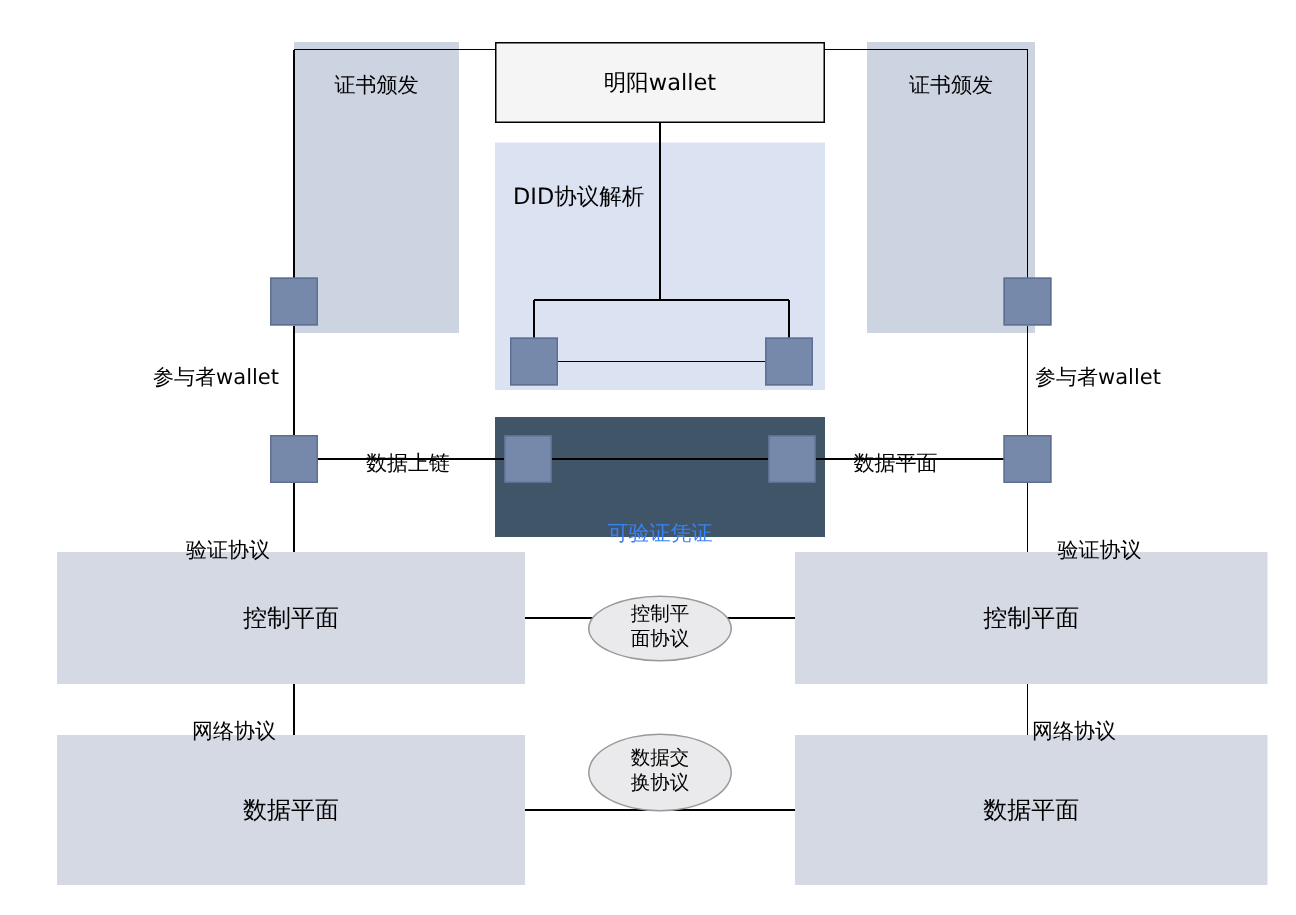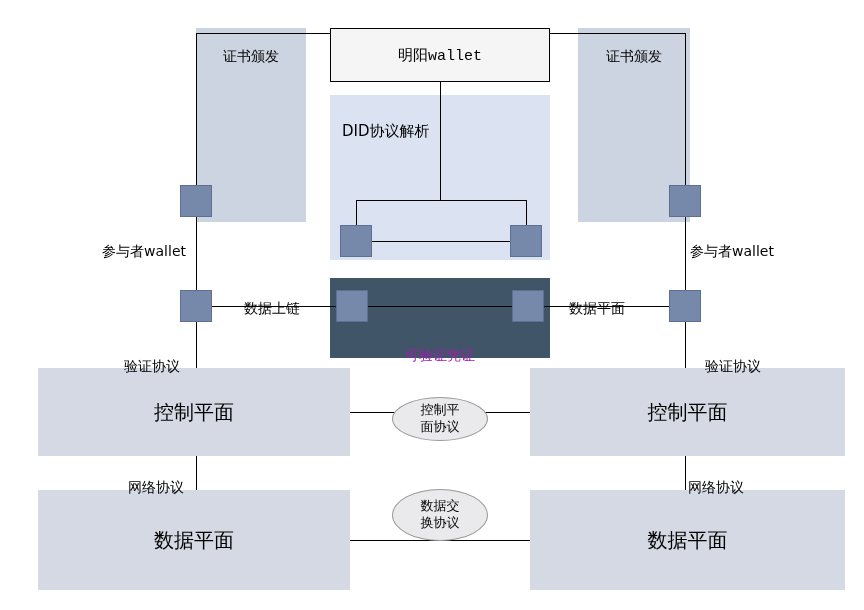--- a/index.html
+++ b/index.html
@@ -3,33 +3,33 @@
 <meta charset="utf-8">
 <style>
   html, body { margin: 0; padding: 0; background: #ffffff; }
   .canvas {
     position: relative; width: 864px; height: 610px; background: #ffffff;
     font-family: "DejaVu Sans", "Liberation Sans", sans-serif; color: #000;
     overflow: hidden;
   }
   .panel { position: absolute; z-index: 1; box-sizing: border-box; }
   .rect-soft { background: #cdd4e1; }
-  .plane { background: #d4d9e3; display: flex; align-items: center; justify-content: center; font-size: 20px; }
-  .wallet { background: #f5f5f5; border: 1px solid #000; display: flex; align-items: center; justify-content: center; font-size: 15px; z-index: 1; font-family: Liberation Mono, monospace; }
+  .plane { background: #d4d9e3; display: flex; align-items: center; justify-content: center; font-size: 16px; }
+  .wallet { background: #f5f5f5; border: 1px solid #000; display: flex; align-items: center; justify-content: center; font-size: 15px; z-index: 1; }
   .didbox { background: #dbe3f3; }
   .vcbox { background: #405568; }
   .wires { position: absolute; left: 0; top: 0; z-index: 2; }
   .node {
     position: absolute; width: 32px; height: 32px; background: #7689ab;
     border: 1px solid #5d7094; box-sizing: border-box; z-index: 3;
   }
   .lbl { position: absolute; z-index: 4; font-size: 14px; white-space: nowrap; margin-top: 16px; }
   .lbl.center { text-align: center; }
   .lbl.big { font-size: 15px; }
-  .white { color: #a21caf; }
+  .white { color: #3b82f6; }
   .ellipse {
     position: absolute; background: #eaeaec; border: 1px solid #999999;
     border-radius: 50%; z-index: 4; display: flex; align-items: center;
     justify-content: center; text-align: center; font-size: 13px; line-height: 1.3;
     box-sizing: border-box;
   }
   .ellipse span { display: block; width: 42px; }
 </style>
 </head>
 <body>

